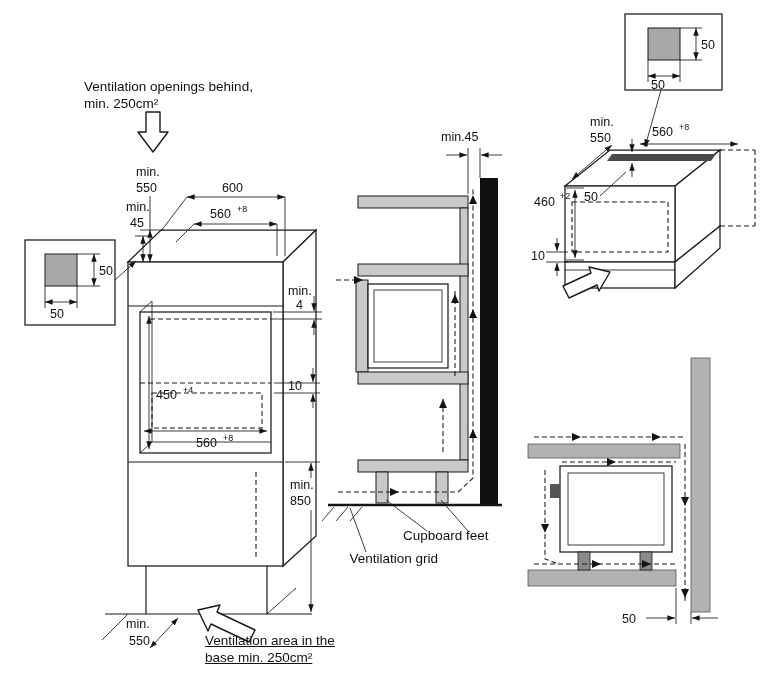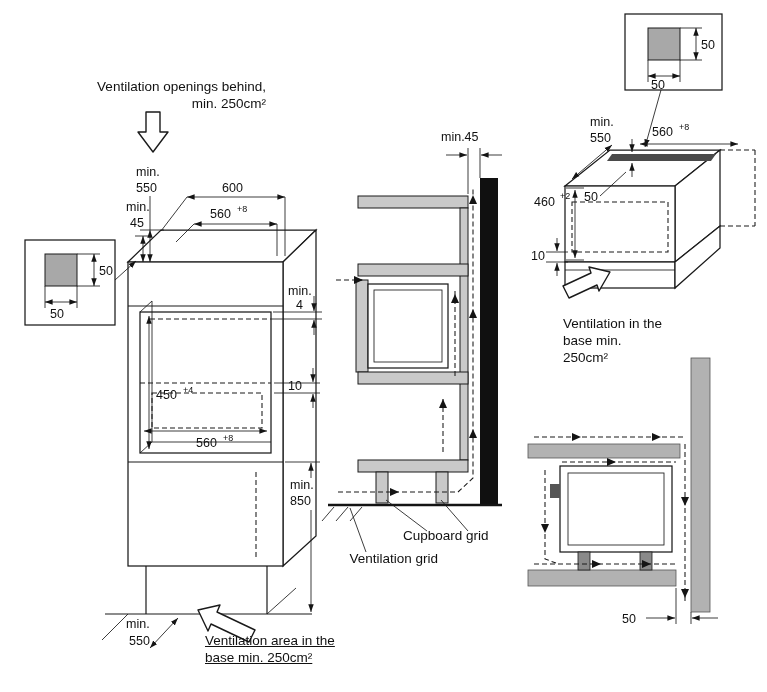--- a/index.html
+++ b/index.html
@@ -275,19 +275,18 @@
     <g>
       <line class="thin" x1="676" y1="588" x2="676" y2="624"></line>
       <line class="thin" x1="691" y1="612" x2="691" y2="624"></line>
       <line class="dim" x1="646" y1="618" x2="675" y2="618" marker-end="url(#da)"></line>
       <line class="dim" x1="718" y1="618" x2="692" y2="618" marker-end="url(#da)"></line>
       <text class="d" x="622" y="623">50</text>
     </g>
   </g>
 </svg>
 
-<div class="lbl" style="left:84px;top:79px;width:182px;text-align:right;">Ventilation openings behind, min. 250cm²</div>
+<div class="lbl" style="left:84px;top:79px;width:182px;">Ventilation openings behind, min. 250cm²</div>
 <div class="lbl" style="left:205px;top:633px;width:142px;text-decoration:underline;">Ventilation area in the base min. 250cm²</div>
-<div class="lbl" style="left:403px;top:528px;width:110px;">Cupboard grid</div>
+<div class="lbl" style="left:403px;top:528px;width:110px;">Cupboard feet</div>
 <div class="lbl" style="left:318px;top:551px;width:120px;text-align:right;">Ventilation grid</div>
-<div class="lbl" style="left:563px;top:316px;width:102px;">Ventilation in the base min. 250cm²</div>
 
 </div>
 
 </body></html>

